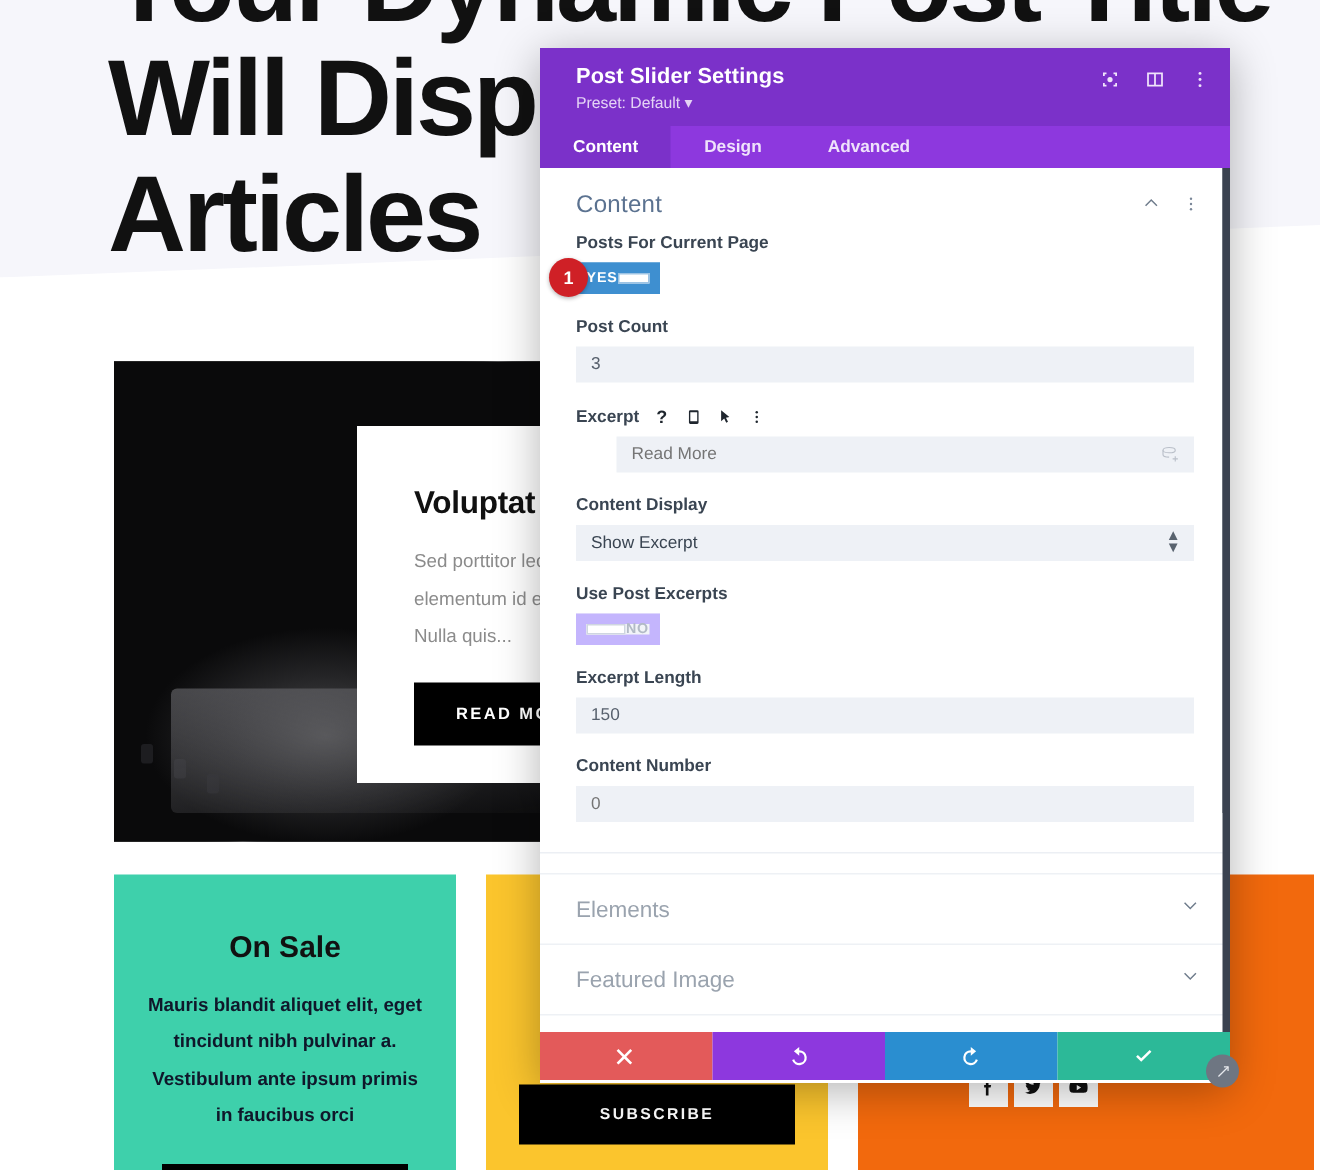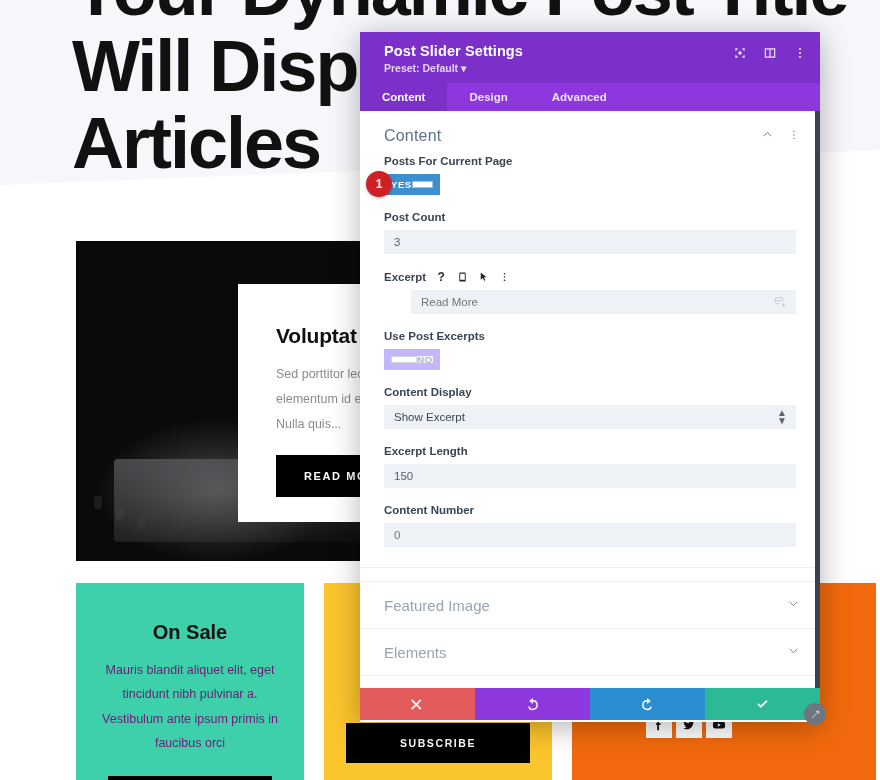--- a/index.html
+++ b/index.html
@@ -52,41 +52,41 @@
   }
 
   
   .promo-row { position:absolute; left:76px; top:583px; width:800px; height:200px; display:flex; gap:20px; }
   .promo { position:relative; overflow:hidden; }
   .promo.teal { width:228px; background:#3ed0ab; }
   .promo.yellow { width:228px; background:#fbc52d; }
   .promo.orange { width:304px; background:#f2690d; }
   .promo-inner { padding:38px 22px 0; text-align:center; }
   .promo h4 { font-size:20px; font-weight:700; color:#111; }
-  .promo p { margin-top:14px; font-size:12.5px; line-height:1.95; color:#701a75; }
+  .promo p { margin-top:14px; font-size:12.5px; line-height:1.95; color:#0f172a;font-weight:bold; }
   .promo .blk-btn {
     margin-top:20px; display:inline-block; background:#000; color:#fff;
     font-size:10.5px; font-weight:700; letter-spacing:1.6px; padding:14px 22px;
   }
   .email-row { margin-top:16px; display:flex; justify-content:center; }
   .email-field { background:#fff; color:#111; font-size:10px; font-weight:700; letter-spacing:1.2px; padding:11px 10px; }
   .email-btn { background:#ea5a5a; width:46px; }
   .social-row { position:absolute; left:646px; top:712px; display:flex; gap:4px; z-index:6; }
   .social-ico { width:26px; height:26px; background:#fff; display:flex; align-items:center; justify-content:center; }
   .social-ico svg { width:14px; height:14px; fill:#111; }
 
   
   .modal {
     position:absolute; left:360px; top:32px; width:460px; height:690px;
     background:#fff; box-shadow:0 5px 28px rgba(0,0,0,.30); z-index:20;
     display:flex; flex-direction:column;
   }
   .modal-header { background:#7b31c9; padding:11px 16px 9px 24px; position:relative; }
   .modal-title { color:#fff; font-size:14.5px; font-weight:700; letter-spacing:.1px; }
-  .modal-preset { color:#e4d3f5; font-size:10.5px; margin-top:3px;font-weight:bold; }
+  .modal-preset { color:#e4d3f5; font-size:10.5px; margin-top:3px; }
   .header-icons { position:absolute; right:12px; top:13px; display:flex; gap:14px; align-items:center; }
   .hicon { width:16px; height:16px; display:flex; align-items:center; justify-content:center; cursor:pointer; }
   .hicon svg { width:14px; height:14px; fill:#f0e4fb; }
   .tabs { background:#8d38de; display:flex; height:28px; }
   .tab {
     padding:0 22px; display:flex; align-items:center; color:#efe2fb;
     font-size:11.5px; font-weight:700; cursor:pointer; height:28px;
   }
   .tab.active { background:#7b31c9; color:#ffffff; }
   .searchbar {
@@ -344,55 +344,55 @@
               <svg viewBox="0 0 24 24">
                   <ellipse cx="11" cy="7" rx="7" ry="3"></ellipse>
                   <path d="M4 7v5c0 1.7 3.1 3 7 3"></path>
                   <path d="M18 14v6M15 17h6"></path>
                 </svg>
             </span>
           </div>
         </div>
 
         <div class="field">
+          <div class="field-label">Content Display</div>
+          <div class="select-wrap">
+            <input class="select-input" readonly="" value="Show Excerpt" style="">
+            <span class="arrows">▲<br>▼</span>
+          </div>
+        </div>
+
+        <div class="field">
           <div class="field-label">Use Post Excerpts</div>
           <div class="toggle off">
             <span class="knob"></span>
             <span class="seg-label">NO</span>
           </div>
         </div>
 
         <div class="field">
-          <div class="field-label">Content Display</div>
-          <div class="select-wrap">
-            <input class="select-input" readonly="" value="Show Excerpt" style="">
-            <span class="arrows">▲<br>▼</span>
-          </div>
-        </div>
-
-        <div class="field">
           <div class="field-label">Excerpt Length</div>
           <input class="text-input" value="150" style="">
         </div>
 
         <div class="field">
           <div class="field-label">Content Number</div>
           <input class="text-input placeholder" placeholder="0" style="">
         </div>
 
         <div class="divider-gap"></div>
 
         <div class="acc-row">
-          <span class="acc-title">Featured Image</span>
+          <span class="acc-title">Elements</span>
           <span class="acc-caret"><svg viewBox="0 0 24 24">
                 <polyline points="5,9 12,16 19,9"></polyline>
               </svg></span>
         </div>
         <div class="acc-row">
-          <span class="acc-title">Elements</span>
+          <span class="acc-title">Featured Image</span>
           <span class="acc-caret"><svg viewBox="0 0 24 24">
                 <polyline points="5,9 12,16 19,9"></polyline>
               </svg></span>
         </div>
         <div class="acc-row">
           <span class="acc-title">Link</span>
           <span class="acc-caret"><svg viewBox="0 0 24 24">
                 <polyline points="5,9 12,16 19,9"></polyline>
               </svg></span>
         </div>

